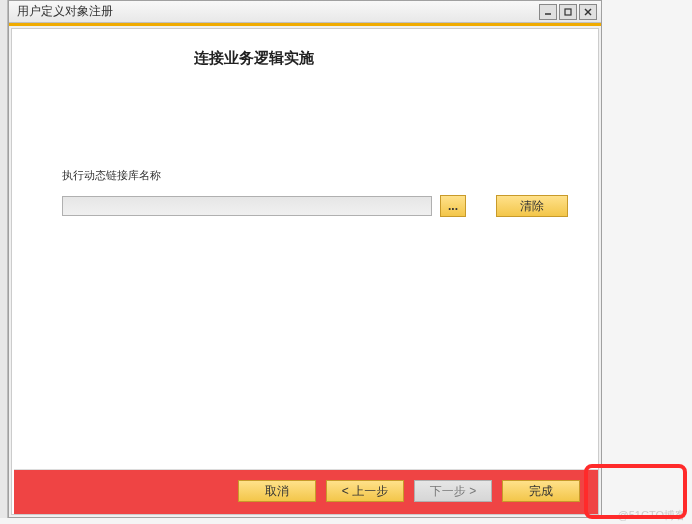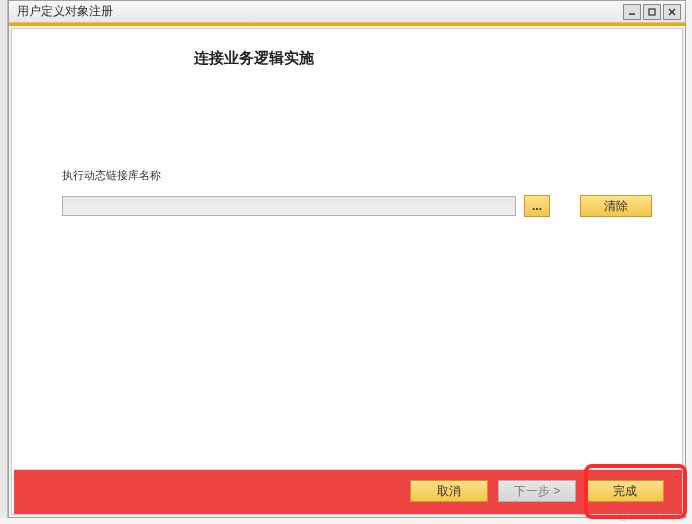--- a/index.html
+++ b/index.html
@@ -9,21 +9,21 @@
       background: #f5f5f5;
       width: 692px;
       height: 524px;
       overflow: hidden;
       position: relative;
     }
     .window {
       position: absolute;
       left: 8px;
       top: 0;
-      width: 678px;
+      width: 594px;
       height: 518px;
       background: #f0f0f0;
       border: 1px solid #a0a0a0;
       display: flex;
       flex-direction: column;
     }
     .titlebar {
       height: 22px;
       background: linear-gradient(to bottom, #f8f8f8, #e8e8e8);
       border-bottom: 1px solid #c0c0c0;
@@ -179,20 +179,21 @@
         <input type="text" class="text-input" value="" style="">
         <button class="btn btn-browse">...</button>
         <button class="btn btn-clear">清除</button>
       </div>
     </div>
 
     <div class="spacer"></div>
 
     <div class="footer">
       <button class="btn">取消</button>
+      <button class="btn">&lt; 上一步</button>
       <button class="btn btn-disabled">下一步 &gt;</button>
       <button class="btn">完成</button>
     </div>
   </div>
 </div>
 
 <div class="highlight-box"></div>
 <div class="watermark">@51CTO博客</div>
 
 </body></html>

